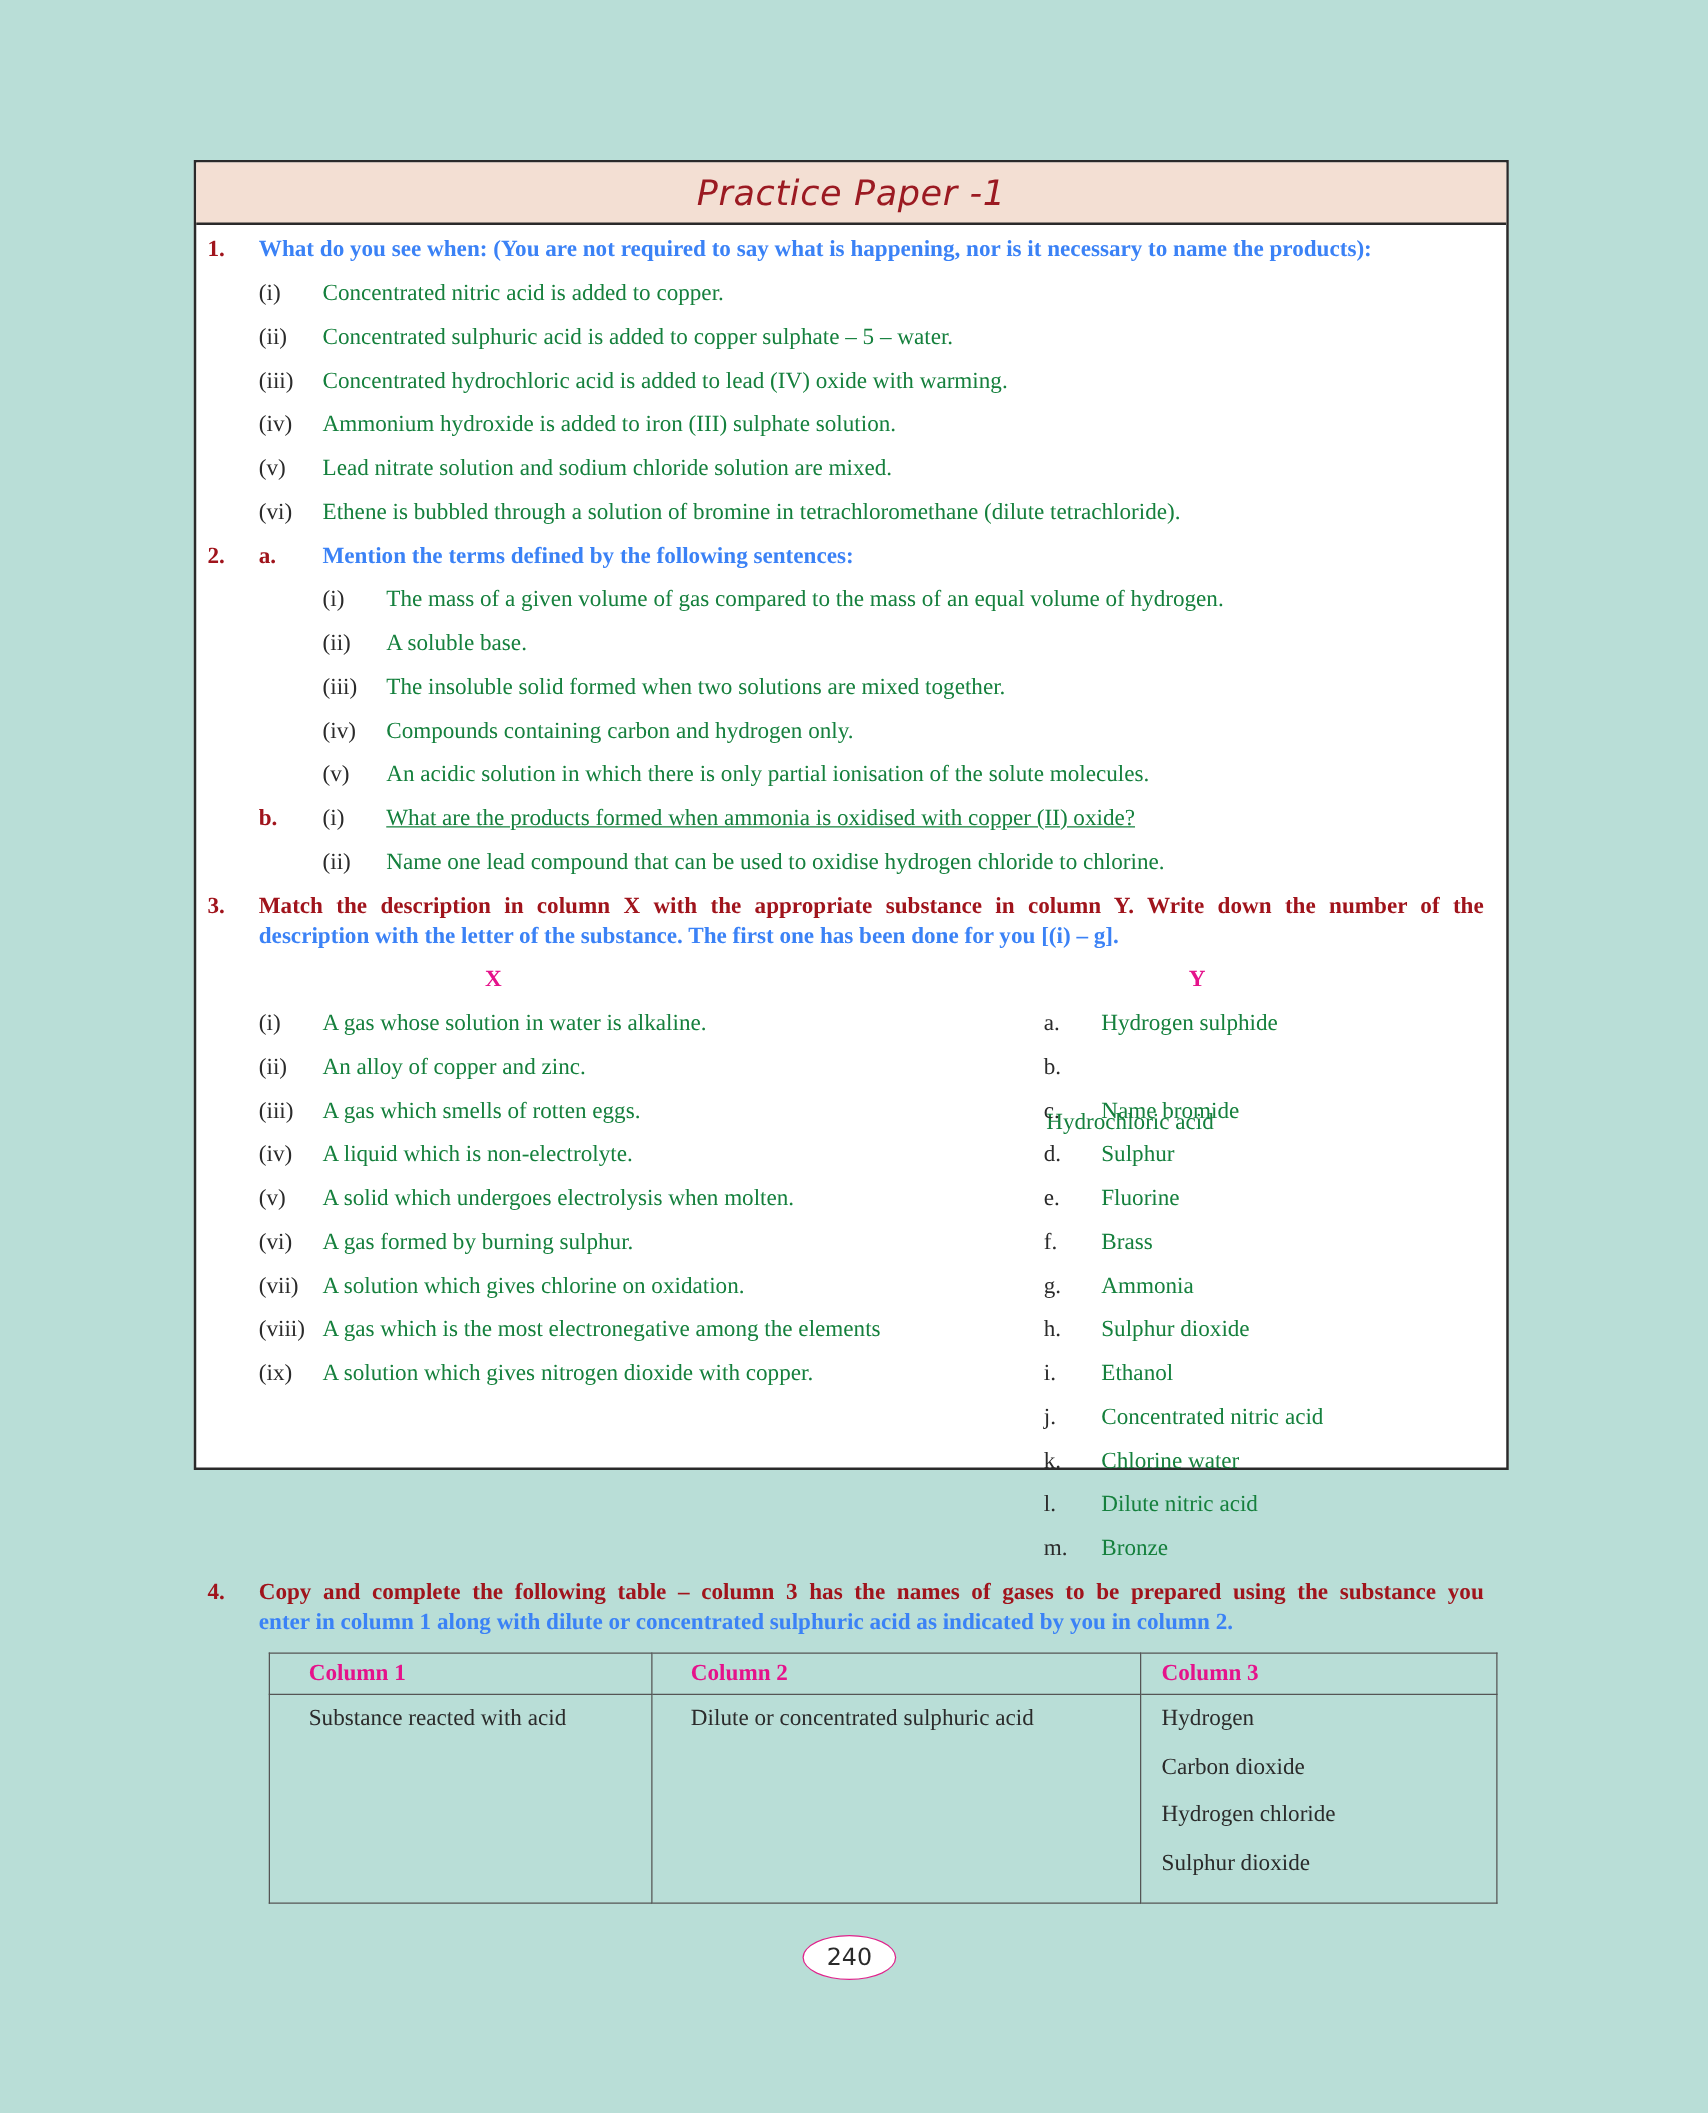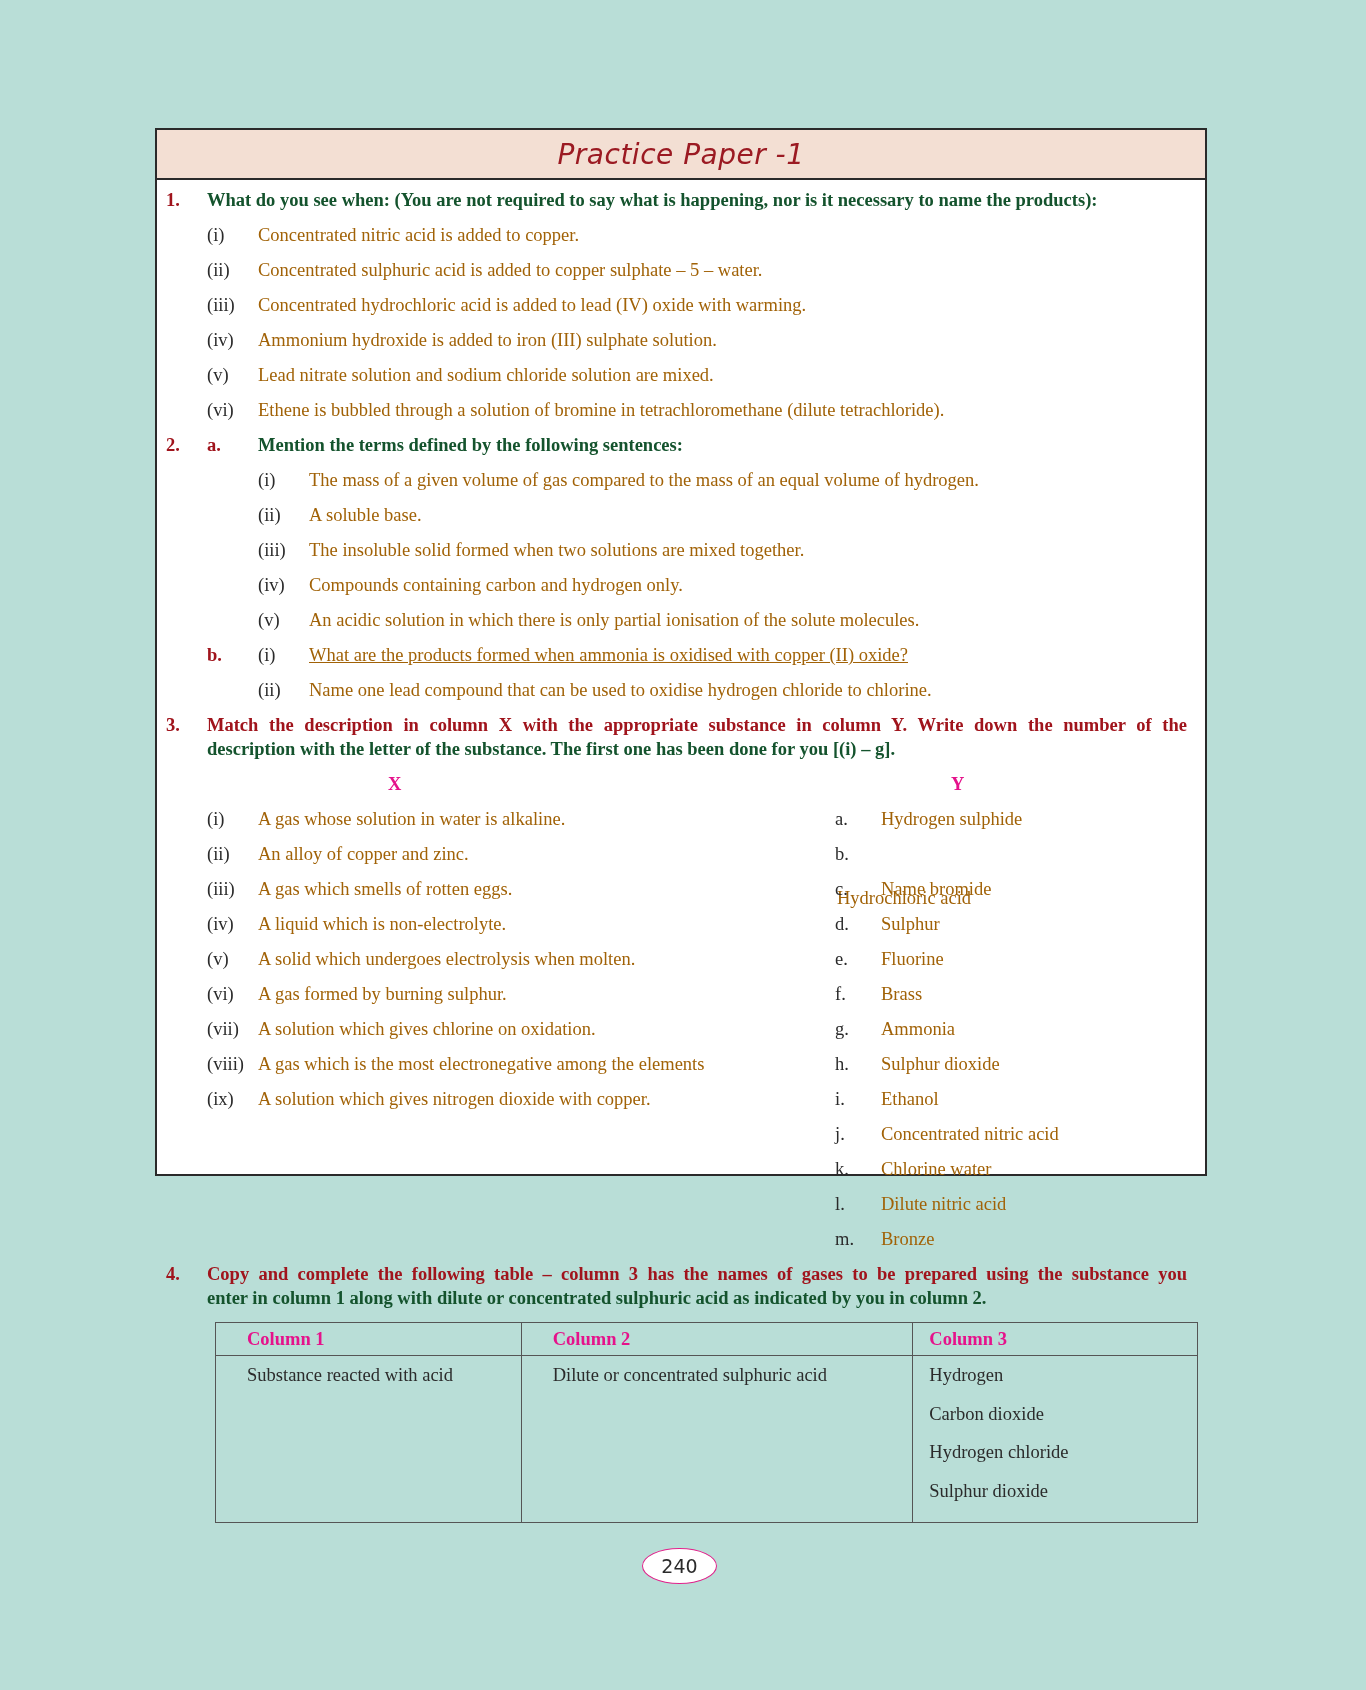--- a/index.html
+++ b/index.html
@@ -49,24 +49,24 @@
     line-height: 22px;
   }
   .q-num {
     position: absolute;
     font-weight: bold;
     color: #a0141c;
   }
   .q-text {
     position: absolute;
     font-weight: bold;
-    color: #14532d;
+    color: #3b82f6;
   }
   .sub-num { position: absolute; color: #2b2b2b; }
-  .sub-text { position: absolute; color: #a16207; }
+  .sub-text { position: absolute; color: #15803d; }
   .justify-line {
     position: absolute;
     font-weight: bold;
     color: #a0141c;
     text-align: justify;
     text-align-last: justify;
     white-space: nowrap;
   }
   .col-head {
     position: absolute;

